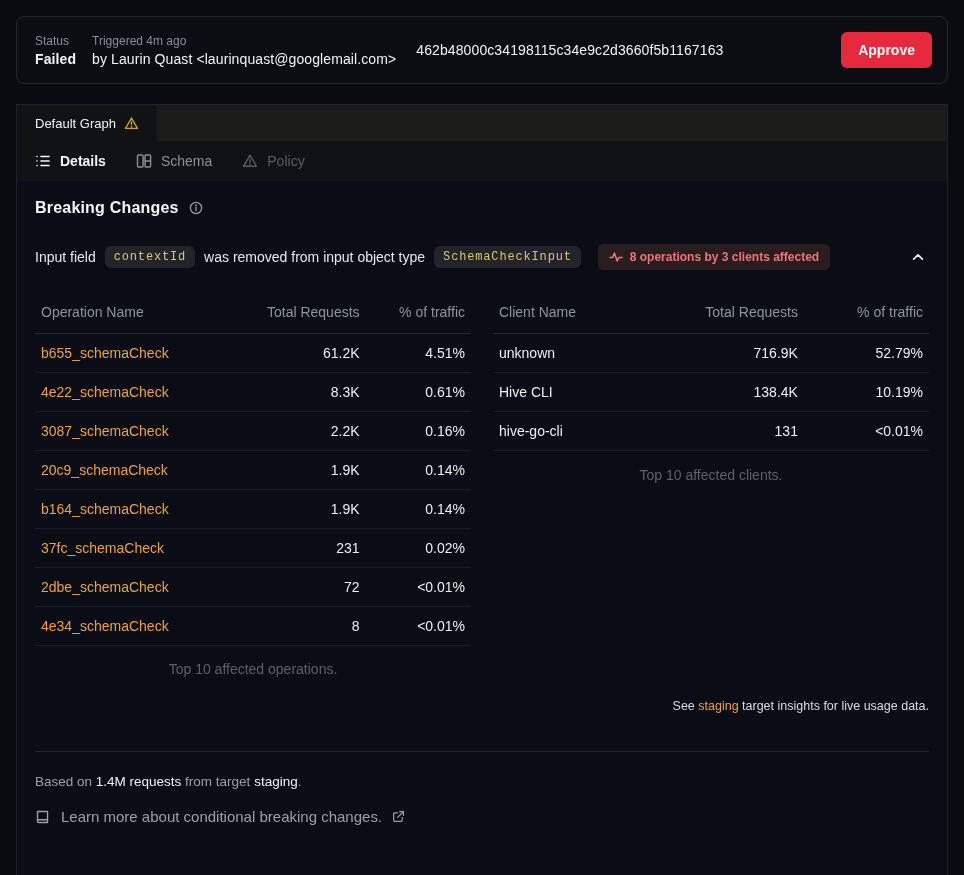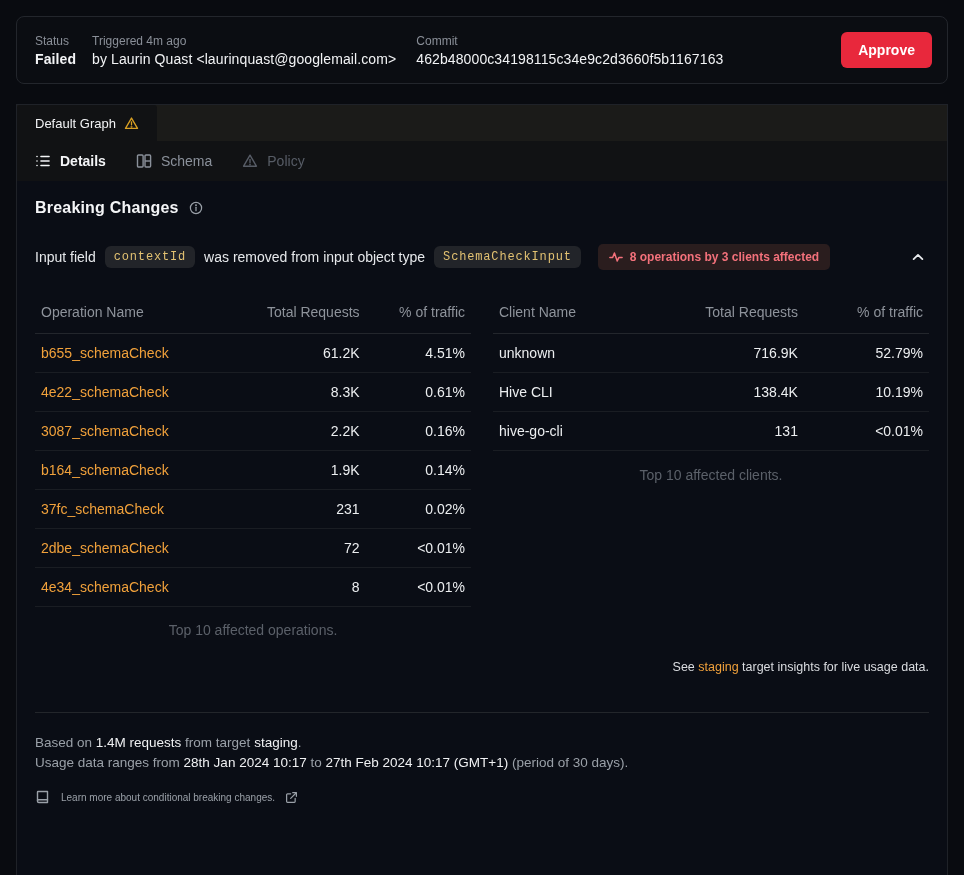--- a/index.html
+++ b/index.html
@@ -181,41 +181,40 @@
   }
 
   
   .footer { margin-top: 20px; font-size: 13.5px; line-height: 20px; color: #9aa0a8; }
   .footer .w { color: #f0f1f3; }
   .learn-more {
     margin-top: 16px;
     display: inline-flex;
     align-items: center;
     gap: 10px;
-    font-size: 10px;
+    font-size: 15px;
     color: #9aa0a8;
     text-decoration: none;
     cursor: pointer;
   }
   .icon { display: inline-flex; flex: 0 0 auto; }
 </style>
 </head>
 <body>
 
 <div class="status-card">
   <div class="meta-block">
     <span class="meta-label">Status</span>
     <span class="meta-value strong">Failed</span>
   </div>
   <div class="meta-block">
     <span class="meta-label">Triggered 4m ago</span>
     <span class="meta-value">by Laurin Quast &lt;laurinquast@googlemail.com&gt;</span>
   </div>
   <div class="meta-block" style="margin-left: 4px;">
-    <span class="meta-label">Commit</span>
     <span class="meta-value">462b48000c34198115c34e9c2d3660f5b1167163</span>
   </div>
   <div class="spacer"></div>
   <button class="approve-btn">Approve</button>
 </div>
 
 <div class="main-panel">
 
   <div class="tab-strip">
     <div class="graph-tab">
@@ -320,20 +319,25 @@
               <td><a class="op-link">4e22_schemaCheck</a></td>
               <td class="num">8.3K</td>
               <td class="num">0.61%</td>
             </tr>
             <tr>
               <td><a class="op-link">3087_schemaCheck</a></td>
               <td class="num">2.2K</td>
               <td class="num">0.16%</td>
             </tr>
             <tr>
+              <td><a class="op-link">20c9_schemaCheck</a></td>
+              <td class="num">1.9K</td>
+              <td class="num">0.14%</td>
+            </tr>
+            <tr>
               <td><a class="op-link">b164_schemaCheck</a></td>
               <td class="num">1.9K</td>
               <td class="num">0.14%</td>
             </tr>
             <tr>
               <td><a class="op-link">37fc_schemaCheck</a></td>
               <td class="num">231</td>
               <td class="num">0.02%</td>
             </tr>
             <tr>
@@ -381,21 +385,20 @@
         <div class="table-caption clients-caption">Top 10 affected clients.</div>
       </div>
     </div>
 
     <div class="see-line"><span>See </span><a class="link">staging</a><span> target insights for live usage data.</span></div>
 
     <hr class="divider">
 
     <div class="footer">
       <div><span>Based on </span><span class="w">1.4M requests</span><span> from target </span><span class="w">staging</span><span>.</span></div>
-      <div><span>Usage data ranges from </span><span class="w">28th Jan 2024 10:17</span><span> to </span><span class="w">27th Feb 2024 10:17 (GMT+1)</span><span> (period of 30 days).</span></div>
     </div>
 
     <a class="learn-more">
       <span class="icon">
         <svg width="16" height="16" viewBox="0 0 16 16" fill="none" stroke="currentColor" stroke-width="1.4" stroke-linecap="round" stroke-linejoin="round">
             <path d="M3 2.5 H12.5 V13.5 H3.8 A1.3 1.3 0 0 1 2.5 12.2 V3 A0.5 0.5 0 0 1 3 2.5 Z"></path>
             <path d="M2.5 11.5 A1.3 1.3 0 0 1 3.8 10.8 H12.5"></path>
           </svg>
       </span>
       <span>Learn more about conditional breaking changes.</span>

